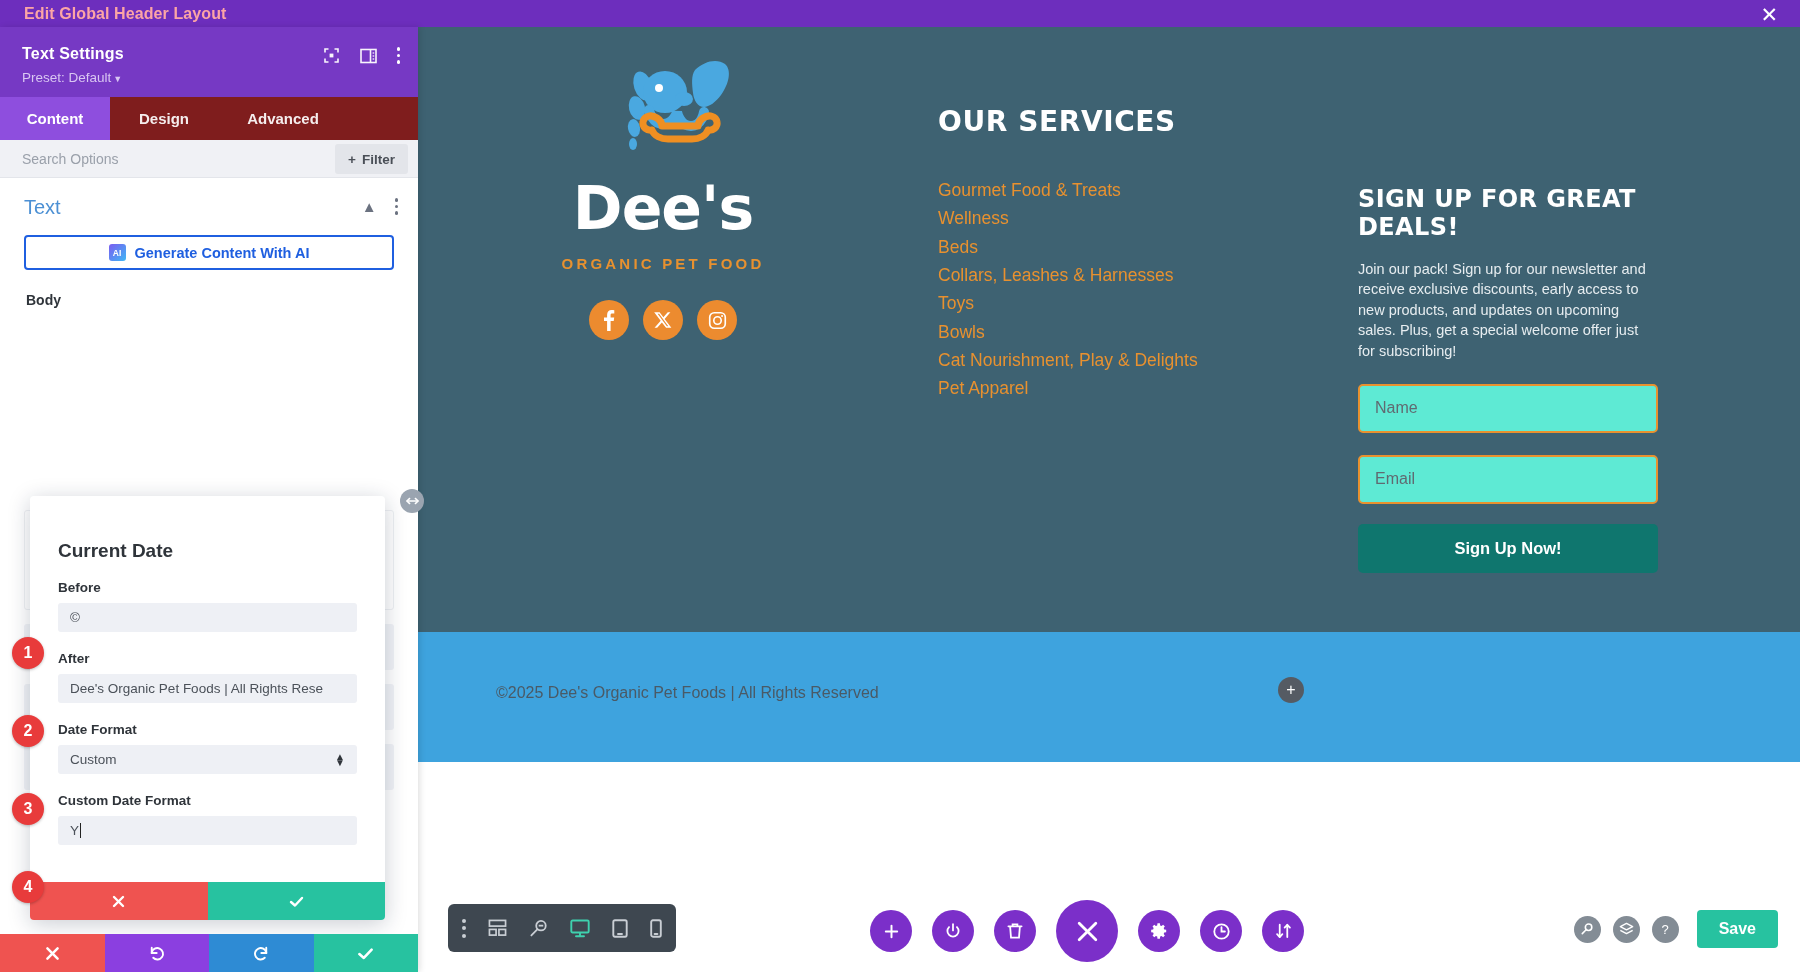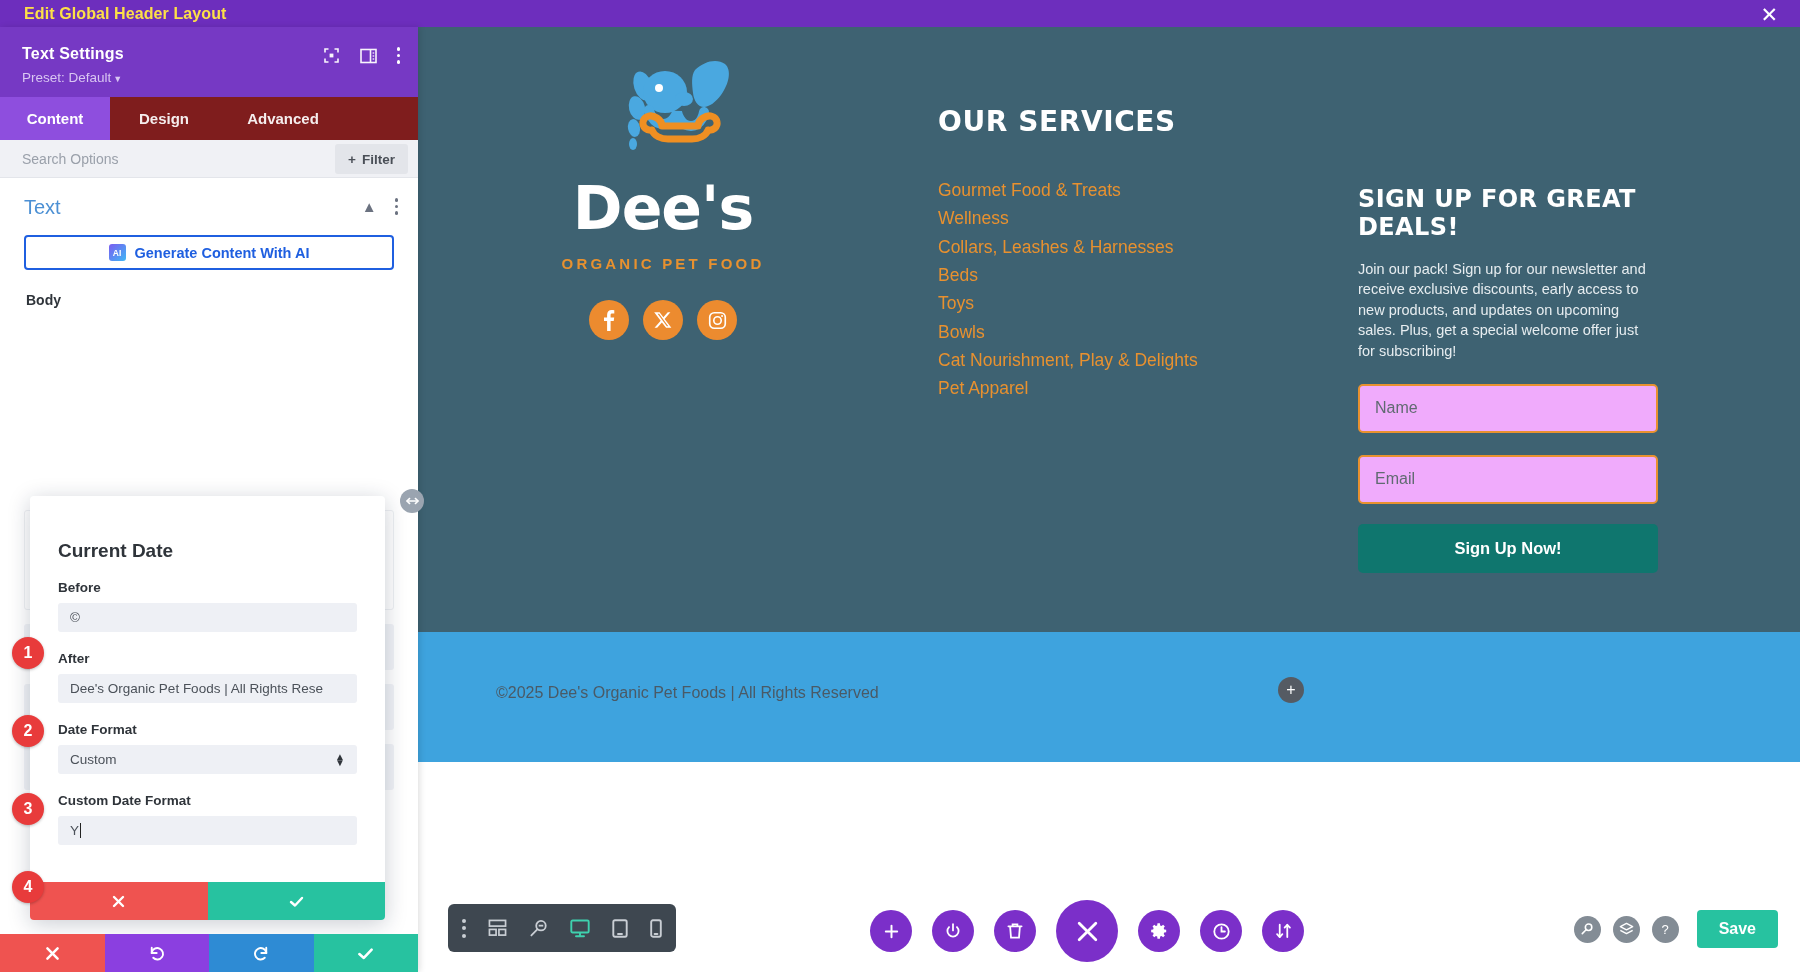--- a/index.html
+++ b/index.html
@@ -9,21 +9,21 @@
     overflow: hidden; background: #fff;
   }
   #root { position: relative; width: 1800px; height: 972px; }
 
   
   .titlebar {
     position: absolute; left: 0; top: 0; width: 1800px; height: 27px;
     background: #6d2ebd; display: flex; align-items: center;
   }
   .titlebar .tb-title {
-    color: #fde047; font-size: 16px; font-weight: 700; margin-left: 24px; letter-spacing: .1px;
+    color: #fca5a5; font-size: 16px; font-weight: 700; margin-left: 24px; letter-spacing: .1px;
   }
   .titlebar .tb-close {
     position: absolute; right: 22px; top: 50%; transform: translateY(-50%);
     color: #fff; font-size: 21px; line-height: 1; cursor: pointer; font-weight: 300;
   }
 
   
   .panel {
     position: absolute; left: 0; top: 27px; width: 418px; height: 945px;
     background: #f7f8fb; display: flex; flex-direction: column;
@@ -166,21 +166,21 @@
     color: #e8912f; font-size: 17.5px; line-height: 1.62; cursor: pointer;
   }
 
   .col-signup { position: absolute; left: 940px; top: 122px; width: 300px; margin-top: 36px; }
   .su-title {
     color: #fff; font-size: 24px; font-weight: 800; line-height: 1.18; letter-spacing: .4px;
     font-family: "DejaVu Sans", sans-serif;
   }
   .su-body { color: #e7edf0; font-size: 14.5px; line-height: 1.42; margin-top: 17px; }
   .su-input {
-    height: 49px; background: #f0abfc; border: 2px solid #e8912f; border-radius: 5px;
+    height: 49px; background: #5eead4; border: 2px solid #e8912f; border-radius: 5px;
     display: flex; align-items: center; padding: 0 15px; color: #606a71; font-size: 16px;
     margin-top: 22px; cursor: text;
   }
   .su-btn {
     height: 49px; background: #0f766e; border-radius: 5px; color: #fff; font-size: 16.5px;
     font-weight: 700; display: flex; align-items: center; justify-content: center;
     margin-top: 20px; cursor: pointer;
   }
 
   .footer-bottom { height: 130px; background: #3ea3de; position: relative; }
@@ -431,22 +431,22 @@
             </svg>
           </div>
         </div>
       </div>
 
       <div class="col-services">
         <div class="svc-title">OUR SERVICES</div>
         <ul class="svc-list">
           <li>Gourmet Food &amp; Treats</li>
           <li>Wellness</li>
+          <li>Beds</li>
           <li>Collars, Leashes &amp; Harnesses</li>
-          <li>Beds</li>
           <li>Toys</li>
           <li>Bowls</li>
           <li>Cat Nourishment, Play &amp; Delights</li>
           <li>Pet Apparel</li>
         </ul>
       </div>
 
       <div class="col-signup">
         <div class="su-title">SIGN UP FOR GREAT DEALS!</div>
         <div class="su-body">Join our pack! Sign up for our newsletter and receive exclusive discounts, early access to new products, and updates on upcoming sales. Plus, get a special welcome offer just for subscribing!</div>

